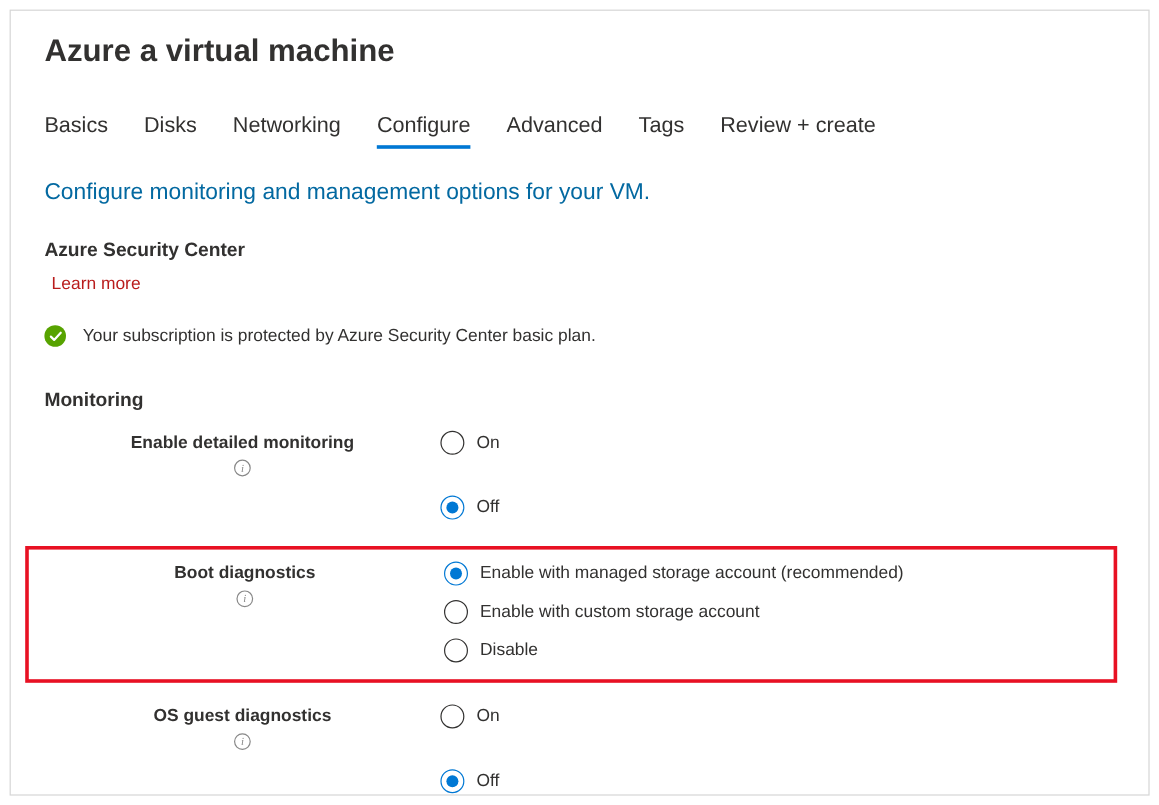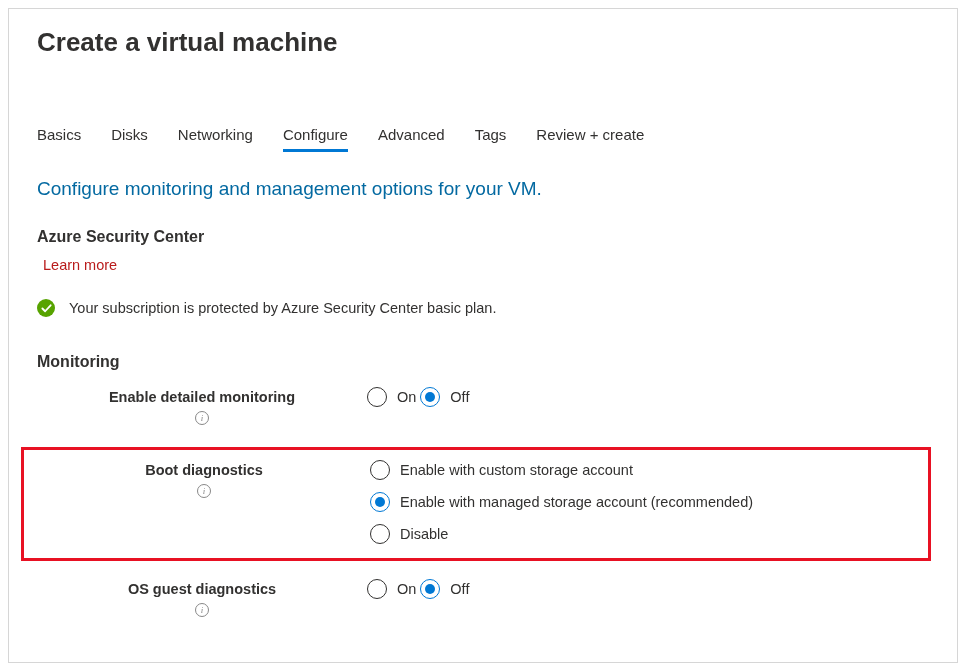--- a/index.html
+++ b/index.html
@@ -22,25 +22,24 @@
     margin-bottom: 36px;
     margin-top: -6px;
   }
   .tabs {
     display: flex;
     gap: 30px;
     border-bottom: none;
     margin-bottom: 26px;
   }
   .tab {
-    font-size: 15px;
+    font-size: 18px;
     padding-bottom: 6px;
     cursor: pointer;
     color: #323130;
-    margin-top: 32px;
   }
   .tab.active {
     color: #323130;
     border-bottom: 3px solid #0078d4;
   }
   .description {
     font-size: 19px;
     margin-bottom: 28px;
     color: #0369a1;
   }
@@ -106,22 +105,22 @@
     align-items: center;
     justify-content: center;
     font-size: 9px;
     color: #888;
     font-style: italic;
     font-family: Georgia, serif;
     cursor: pointer;
   }
   .radio-group {
     display: flex;
-    gap: 4px;
-    flex-direction: row;
+    gap: 34px;
+    flex-direction: column;
   }
   .radio-group.vertical {
     flex-direction: column;
     gap: 12px;
   }
   .radio-option {
     display: flex;
     align-items: center;
     gap: 10px;
     cursor: pointer;
@@ -159,21 +158,21 @@
     font-weight: 600;
     margin-bottom: 16px;
   }
   .form-label.normal { font-weight: 600; }
 </style>
 </head>
 <body>
 
 <div class="page">
 
-  <h1>Create a virtual machine</h1>
+  <h1>Azure a virtual machine</h1>
 
   <div class="tabs">
     <div class="tab">Basics</div>
     <div class="tab">Disks</div>
     <div class="tab">Networking</div>
     <div class="tab active">Configure</div>
     <div class="tab">Advanced</div>
     <div class="tab">Tags</div>
     <div class="tab">Review + create</div>
   </div>
@@ -212,29 +211,29 @@
   </div>
 
   <div class="highlight-box">
     <div class="form-row">
       <div class="form-label-cell">
         <span class="form-label normal">Boot diagnostics</span>
         <span class="info-icon">i</span>
       </div>
       <div class="radio-group vertical">
         <div class="radio-option">
-          <span class="radio"></span>
-          <span class="radio-label">Enable with custom storage account</span>
-        </div>
-        <div class="radio-option">
           <span class="radio selected"></span>
           <span class="radio-label">Enable with managed storage account (recommended)</span>
         </div>
         <div class="radio-option">
           <span class="radio"></span>
+          <span class="radio-label">Enable with custom storage account</span>
+        </div>
+        <div class="radio-option">
+          <span class="radio"></span>
           <span class="radio-label">Disable</span>
         </div>
       </div>
     </div>
   </div>
 
   <div class="form-row">
     <div class="form-label-cell">
       <span class="form-label normal">OS guest diagnostics</span>
       <span class="info-icon">i</span>

